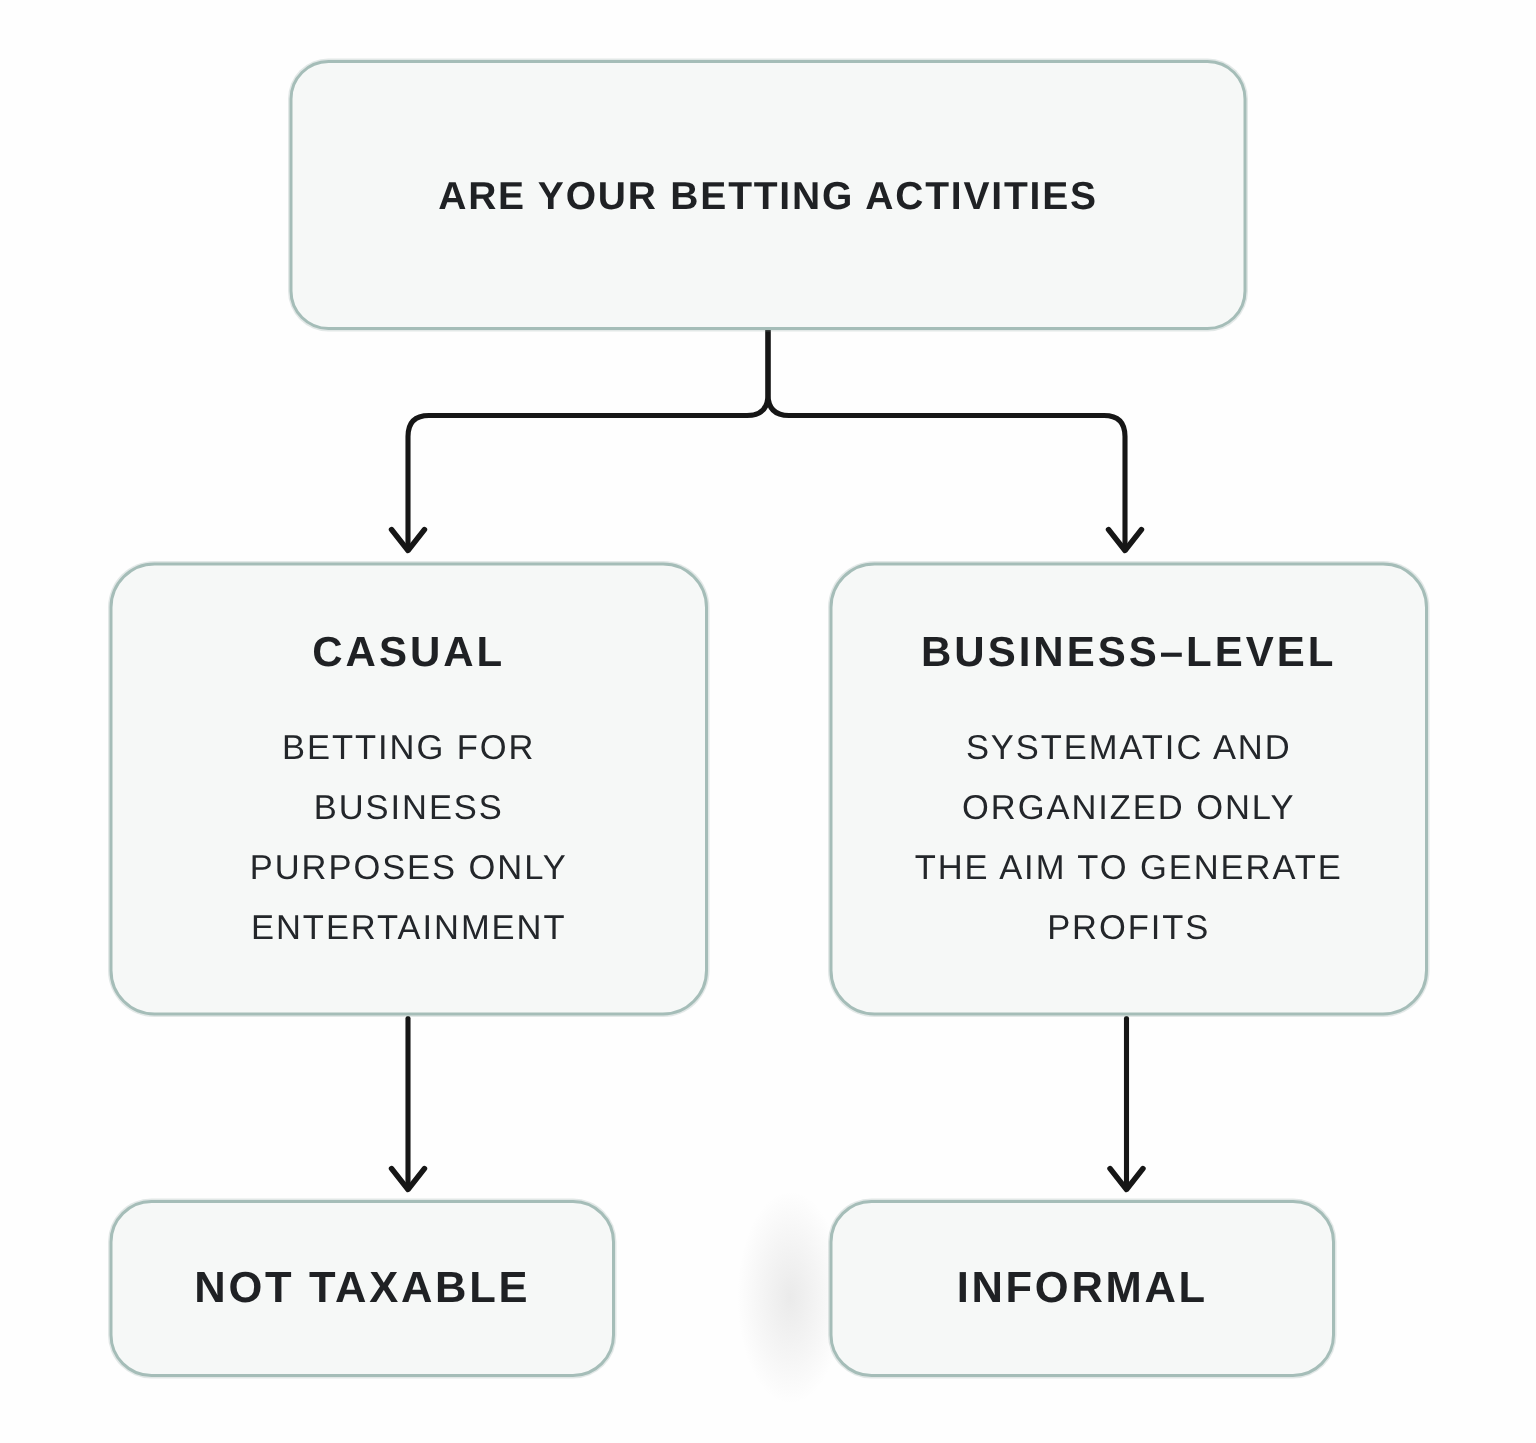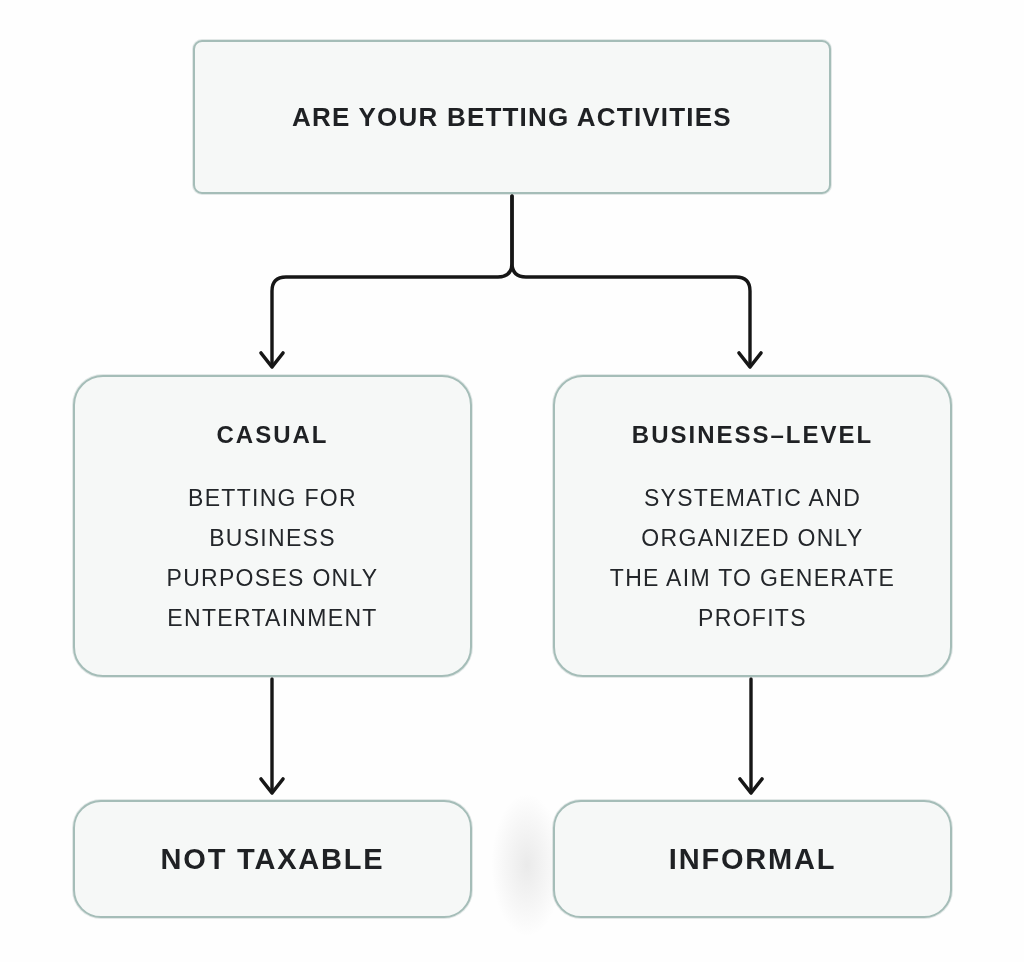--- a/index.html
+++ b/index.html
@@ -43,57 +43,57 @@
     display: flex;
     flex-direction: column;
     align-items: center;
     justify-content: center;
     text-align: center;
   }
   .node-root {
     left: 193px;
     top: 40px;
     width: 638px;
-    height: 154px;
-    border-radius: 9px;
+    height: 180px;
+    border-radius: 26px;
     gap: 36px;
   }
   .q-line {
     font-size: 26px;
     font-weight: 700;
     letter-spacing: 1.2px;
     line-height: 40px;
   }
   .node-mid {
     top: 375px;
     width: 399px;
     height: 302px;
     border-radius: 30px;
     padding: 10px 20px;
   }
   .node-mid.left { left: 73px; }
   .node-mid.right { left: 553px; }
   .mid-heading {
-    font-size: 24px;
+    font-size: 28px;
     font-weight: 700;
     letter-spacing: 2px;
     line-height: 40px;
     margin-bottom: 23px;
   }
   .mid-body {
     font-size: 23px;
     font-weight: 400;
     letter-spacing: 1.3px;
     line-height: 40px;
     color: #23262a;
   }
   .mid-body span { display: block; }
   .node-bottom {
     top: 800px;
-    width: 399px;
+    width: 337px;
     height: 118px;
     border-radius: 28px;
   }
   .node-bottom.left { left: 73px; }
   .node-bottom.right { left: 553px; }
   .result-label {
     font-size: 29px;
     font-weight: 700;
     letter-spacing: 1.8px;
   }

